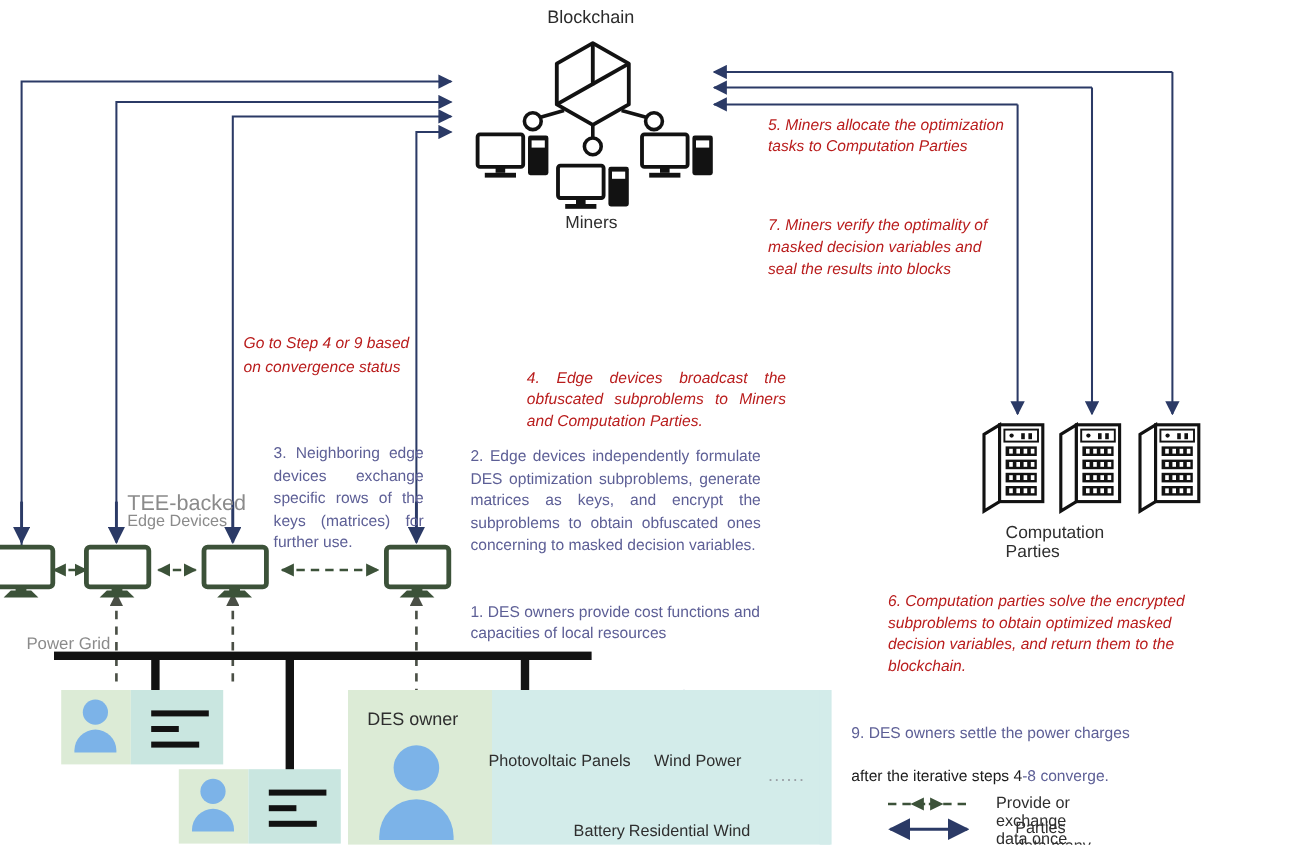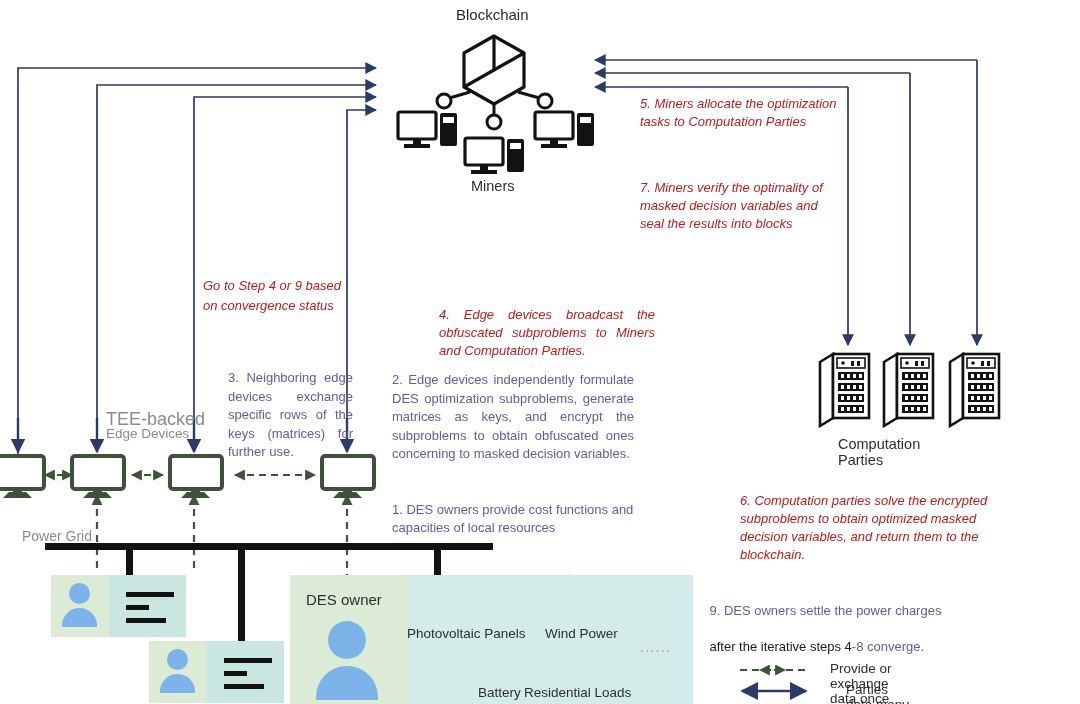--- a/index.html
+++ b/index.html
@@ -343,21 +343,21 @@
 
   <div class="txt gray" style="left:106px;top:409px;font-size:18px;">TEE-backed</div>
   <div class="txt gray" style="left:106px;top:426px;font-size:13.5px;">Edge Devices</div>
 
   <div class="txt gray" style="left:22px;top:528px;font-size:14px;">Power Grid</div>
   <div class="txt lbl" style="left:306px;top:591px;font-size:15px;">DES owner</div>
 
   <div class="txt lbl" style="left:407px;top:626px;font-size:13.5px;">Photovoltaic Panels</div>
   <div class="txt lbl" style="left:545px;top:626px;font-size:13.5px;text-align:right;">Wind Power</div>
   <div class="txt lbl" style="left:434px;top:685px;font-size:13.5px;margin-left:44px;">Battery</div>
-  <div class="txt lbl" style="left:524px;top:685px;font-size:13.5px;">Residential Loads</div>
+  <div class="txt lbl" style="left:524px;top:685px;font-size:13.5px;">Residential Wind</div>
   <div class="txt small-dots" style="left:640px;top:638px;">......</div>
 
   <div class="txt blk-dark" style="left:203px;top:276px;width:148px;font-size:13px;line-height:20px;">Go to Step 4 or 9 based on convergence status</div>
 
   <div class="txt blk-dark t-justify" style="left:392px;top:306px;width:216px;font-size:13px;line-height:18px;margin-left:47px;">4. Edge devices broadcast the obfuscated subproblems to Miners and Computation Parties.</div>
 
   <div class="txt purple t-justify" style="left:392px;top:371px;width:242px;font-size:13px;line-height:18.5px;">2. Edge devices independently formulate DES optimization subproblems, generate matrices as keys, and encrypt the subproblems to obtain obfuscated ones concerning to masked decision variables.</div>
 
   <div class="txt purple t-justify" style="left:203px;top:369px;width:125px;font-size:13px;line-height:18.5px;margin-left:25px;">3. Neighboring edge devices exchange specific rows of the keys (matrices) for further use.</div>
 

